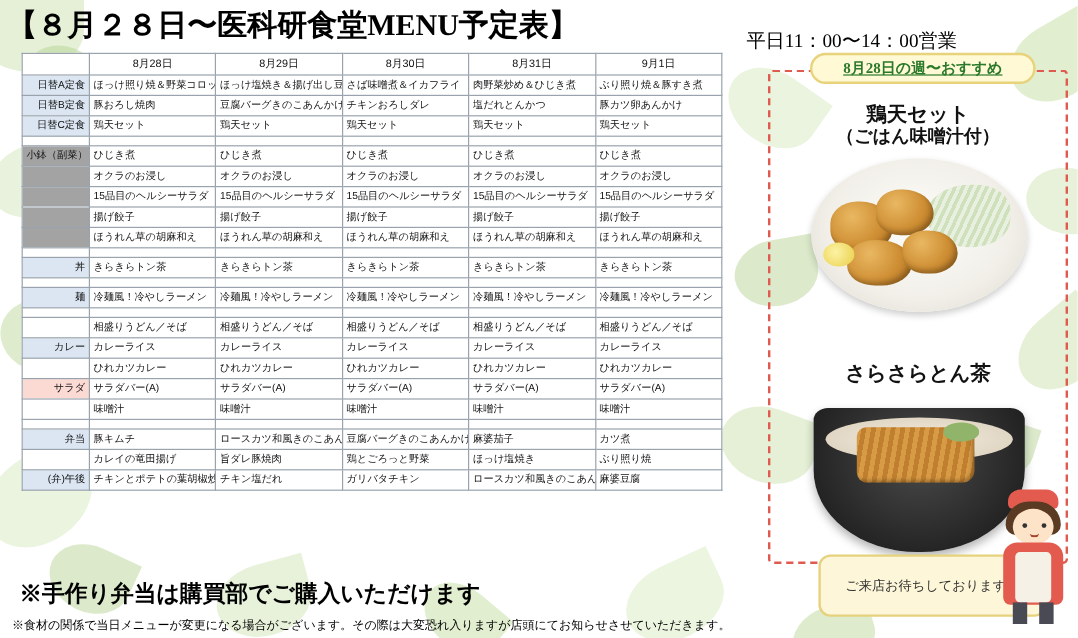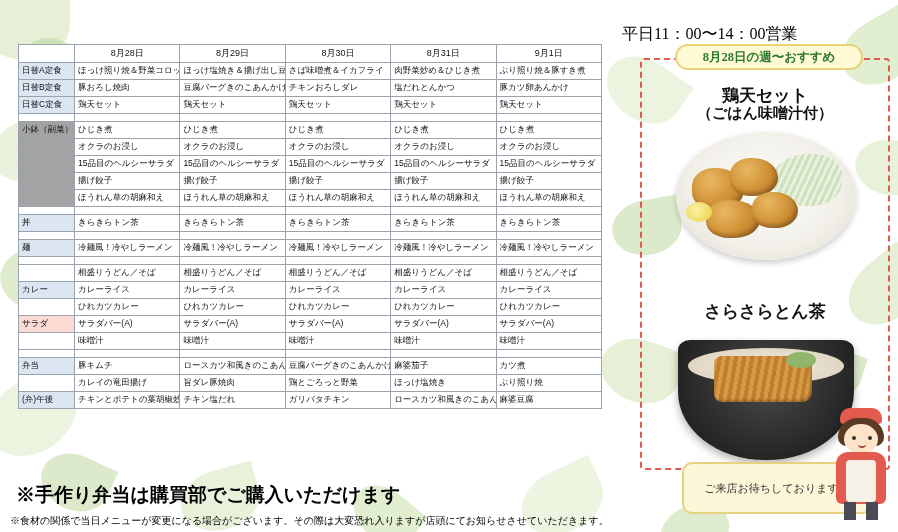--- a/index.html
+++ b/index.html
@@ -50,21 +50,21 @@
     vertical-align:middle;
     white-space:nowrap;
     overflow:hidden;
   }
   .menu-table th {
     text-align:center;
     font-weight:normal;
     background:#ffffff;
     font-size:9px;
   }
-  .col-label { width:56px; text-align:left; font-size:9px; }
+  .col-label { width:56px; text-align:right; font-size:9px; }
   .lbl-blue { background:#dbe6f2; }
   .lbl-yellow { background:#a3a3a3; }
   .lbl-pink { background:#fbdad3; }
   .lbl-plain { background:#ffffff; }
   .corner { background:#ffffff; }
   .spacer td { height:8px; border-left:1px solid #9aa3ad; border-right:1px solid #9aa3ad; background:#fff; }
 
   
   .notice1 {
     position:absolute; left:16px; top:482px;
@@ -77,20 +77,21 @@
   }
 
   
   .right-panel { position:absolute; left:640px; top:40px; width:250px; height:455px; }
   .reco-banner {
     position:absolute; left:35px; top:4px; width:188px; height:26px;
     background:#fff9d6; border:2px solid #e8d37a; border-radius:13px;
     display:flex; align-items:center; justify-content:center;
     font-size:12.5px; color:#2b7a2b; font-weight:bold;
     font-family:"Liberation Serif", serif;
+    text-decoration:underline;
   }
   .dashed-box {
     position:absolute; left:0px; top:18px; width:250px; height:412px;
     border:2px dashed #e05b4f; border-radius:4px;
   }
   .item-title {
     position:absolute; width:250px; text-align:center;
     font-family:"Liberation Serif", serif; font-weight:bold;
     color:#111;
   }
@@ -187,20 +188,23 @@
   <div class="leaf" style="left:604px;top:60px;width:80px;height:60px;background:#d9ebc4;transform:rotate(35deg);"></div>
   <div class="leaf" style="left:840px;top:20px;width:80px;height:62px;background:#c8e0a8;transform:rotate(-30deg);"></div>
   <div class="leaf" style="left:855px;top:140px;width:70px;height:55px;background:#d5e8bd;transform:rotate(10deg);"></div>
   <div class="leaf" style="left:845px;top:260px;width:80px;height:60px;background:#cfe3b4;transform:rotate(-40deg);"></div>
   <div class="leaf" style="left:800px;top:348px;width:62px;height:48px;background:#bfd9a0;transform:rotate(18deg);"></div>
   <div class="leaf" style="left:660px;top:505px;width:70px;height:52px;background:#c3dca4;transform:rotate(-18deg);"></div>
 </div>
 
 <div class="page">
 
+  <div class="title-row">
+    <div class="main-title">【８月２８日〜医科研食堂MENU予定表】</div>
+  </div>
   <div class="hours">平日11：00〜14：00営業</div>
 
   <table class="menu-table">
     <thead>
       <tr>
         <th class="col-label corner"></th>
         <th>8月28日</th>
         <th>8月29日</th>
         <th>8月30日</th>
         <th>8月31日</th>

